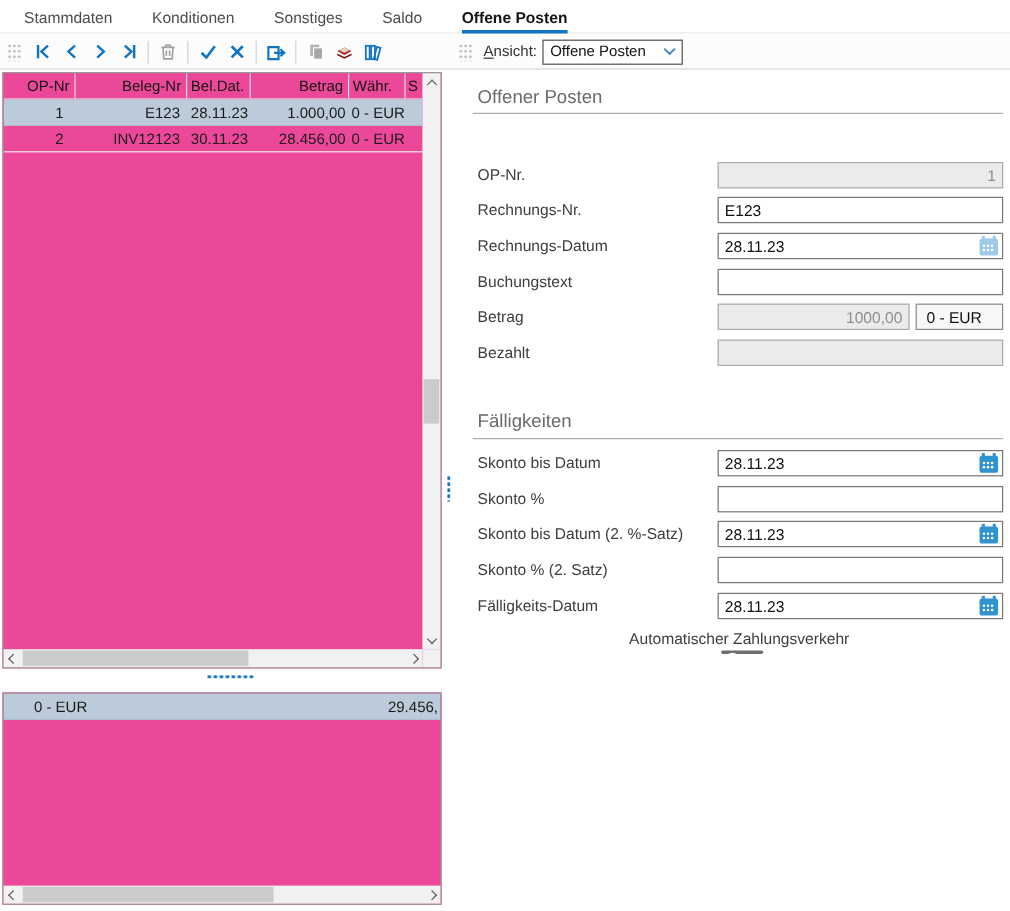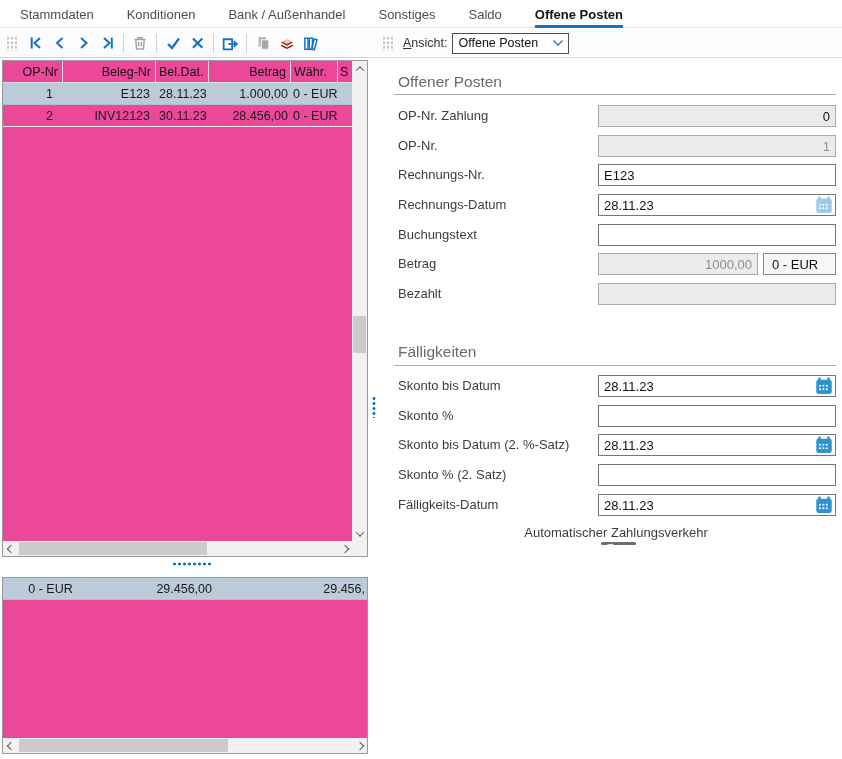--- a/index.html
+++ b/index.html
@@ -111,21 +111,20 @@
     border-radius:50%; background:#fff; }
 </style>
 </head>
 <body>
 
 <div id="screen">
 
   <div class="tabbar">
     <div class="tab">Stammdaten</div>
     <div class="tab">Konditionen</div>
-    <div class="tab">Bank / Außenhandel</div>
     <div class="tab">Sonstiges</div>
     <div class="tab">Saldo</div>
     <div class="tab active">Offene Posten</div>
   </div>
 
   <div class="toolbar">
     <div class="grip"></div>
 
     <span class="tbicon">
       <svg width="17" height="16" viewBox="0 0 16 16" fill="none" stroke="#1273c2" stroke-width="2">
@@ -271,45 +270,40 @@
 
   <div class="hsplit"></div>
 
   <div class="vsplit"></div>
 
   <div class="gridtable t-bottom">
     <div class="t-content">
       <div class="g-body">
         <div class="g-row selected">
           <div class="g-cell b1 bv1 al-c">0 - EUR</div>
-          <div class="g-cell b2 bv2 al-r">29.456,00</div>
           <div class="g-cell b3 bv3 al-r">29.456,</div>
         </div>
       </div>
     </div>
     <div class="hscroll">
       <div class="sb-btn" style="left:0;">
           <span class="chv chv-left"></span>
         </div>
       <div class="hthumb" style="left:16px;width:209px;"></div>
       <div class="sb-btn" style="right:0;">
           <span class="chv chv-right"></span>
         </div>
     </div>
   </div>
 
   <div class="panel">
 
     <div class="sec-head" style="top:13px;">Offener Posten</div>
     <div class="sec-line" style="top:34px;"></div>
 
-    <div class="f-row" style="top:45px;">
-      <span class="f-label">OP-Nr. Zahlung</span>
-      <input class="inp dis num" readonly="" value="0" style="">
-    </div>
 
     <div class="f-row" style="top:75px;">
       <span class="f-label">OP-Nr.</span>
       <input class="inp dis num graytext" readonly="" value="1" style="">
     </div>
 
     <div class="f-row" style="top:104px;">
       <span class="f-label">Rechnungs-Nr.</span>
       <input class="inp" value="E123" style="">
     </div>

